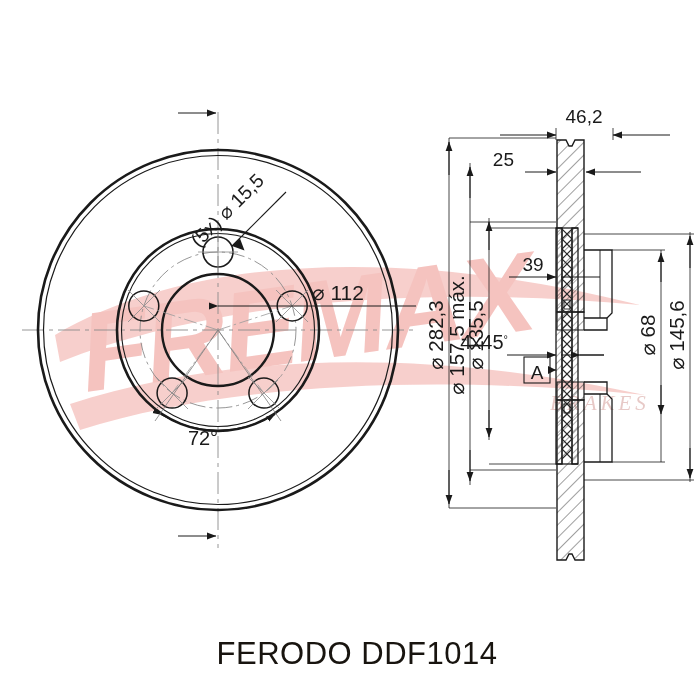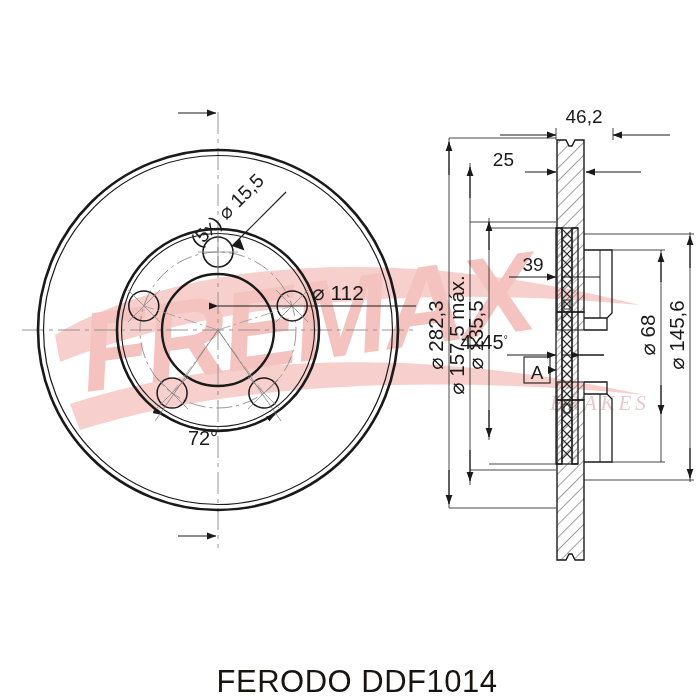--- a/index.html
+++ b/index.html
@@ -35,21 +35,20 @@
     text-align: center;
     font-family: "Liberation Sans", sans-serif;
     font-size: 31px;
     letter-spacing: 0.5px;
     color: #18140f;
     white-space: pre;
   }
   .part-label .pl-inner {
     display: inline-block;
     padding-left: 14px;
-    margin-top: 28px;
   }
 </style>
 </head>
 <body>
 
 <div id="canvas-root">
 
   <svg id="drawing" viewBox="0 0 700 700">
     <defs>
       <marker id="ar" markerWidth="10" markerHeight="8" refX="9" refY="4" orient="auto">

